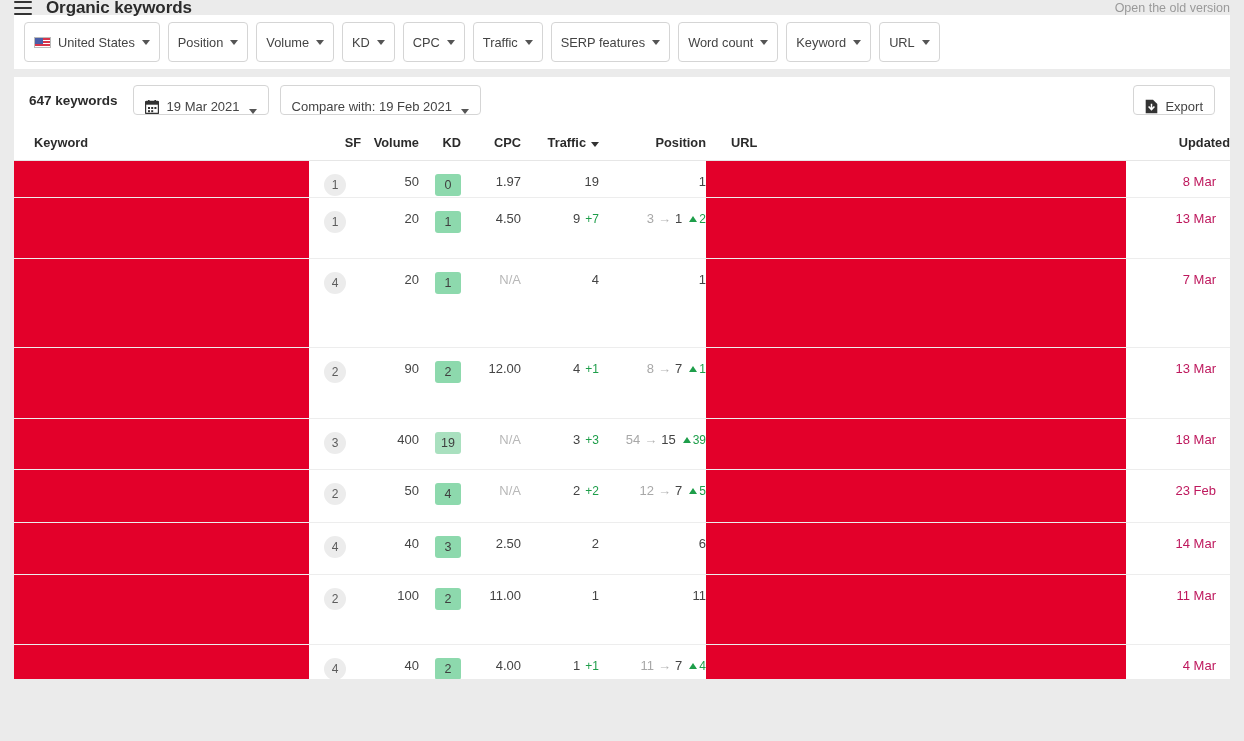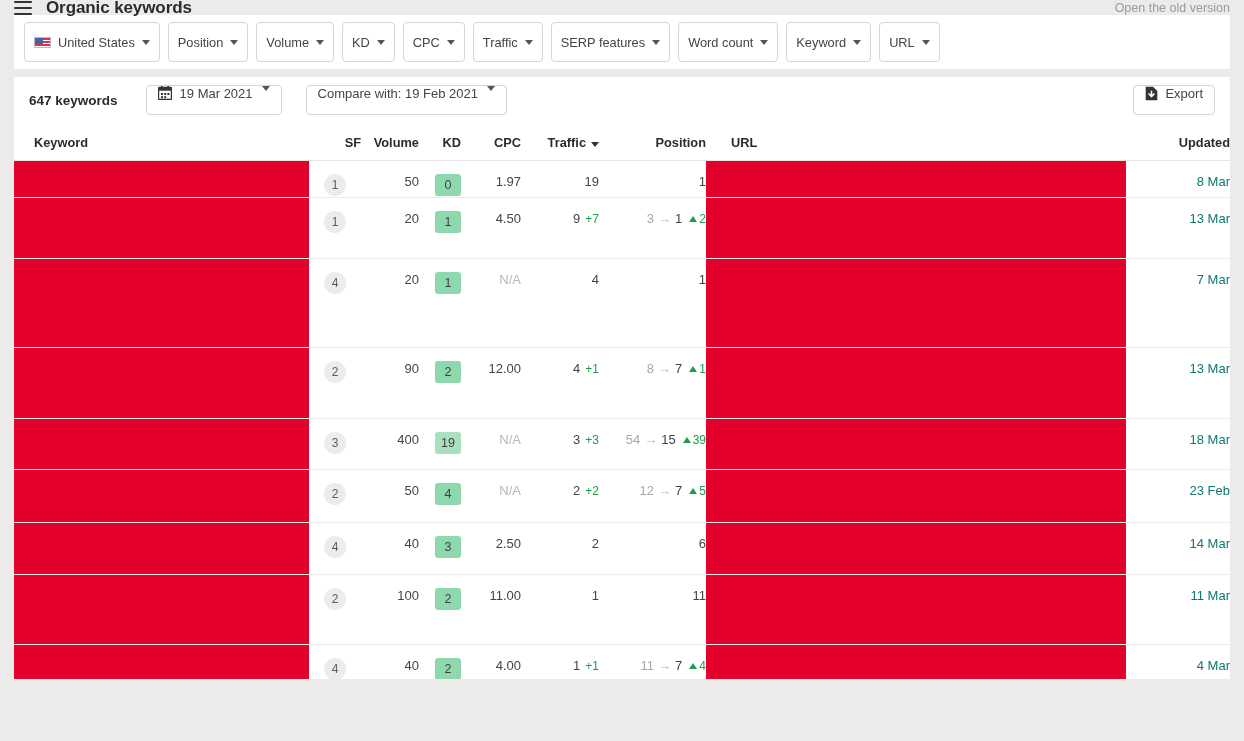--- a/index.html
+++ b/index.html
@@ -82,29 +82,29 @@
     background: #4a5ea8;
   }
 
   
   .toolbar {
     margin: 8px 14px 0 14px;
     background: #fff;
     height: 46px;
     display: flex; align-items: center;
     padding: 0 15px;
-    gap: 24px;
+    gap: 11px;
   }
   .kw-count { font-size: 13.5px; font-weight: bold; color: #2b2b2b; margin-right: 4px; }
   .tbtn {
     height: 30px;
     border: 1px solid #d5d5d5;
     border-radius: 4px;
     background: #fff;
-    display: inline-flex; align-items: flex-start;
+    display: inline-flex; align-items: flex-end;
     padding: 0 11px;
     font-size: 13px; color: #444;
     cursor: pointer;
     white-space: nowrap;
   }
   .tbtn .caret {
     margin-left: 9px;
     border-left: 4px solid transparent;
     border-right: 4px solid transparent;
     border-top: 5px solid #555;
@@ -177,21 +177,21 @@
   .tri-up {
     display:inline-block;
     border-left: 4px solid transparent;
     border-right: 4px solid transparent;
     border-bottom: 6px solid #1e9e4a;
     margin-right: 2px;
     position: relative; top: -1px;
   }
   .pos-change { color: #1e9e4a; font-size: 12px; margin-left: 7px; white-space: nowrap; }
   .cell-inner { display:flex; align-items:center; justify-content:flex-end; white-space: nowrap; }
-  td.c-updated { color: #0f766e; }
+  td.c-updated { color: #be185d; padding-right: 14px; }
   td.c-sf { text-align: center; }
 </style>
 </head>
 <body>
 
 <div class="topbar">
   <div class="hamburger">
     <span></span>
       <span></span>
       <span></span>

